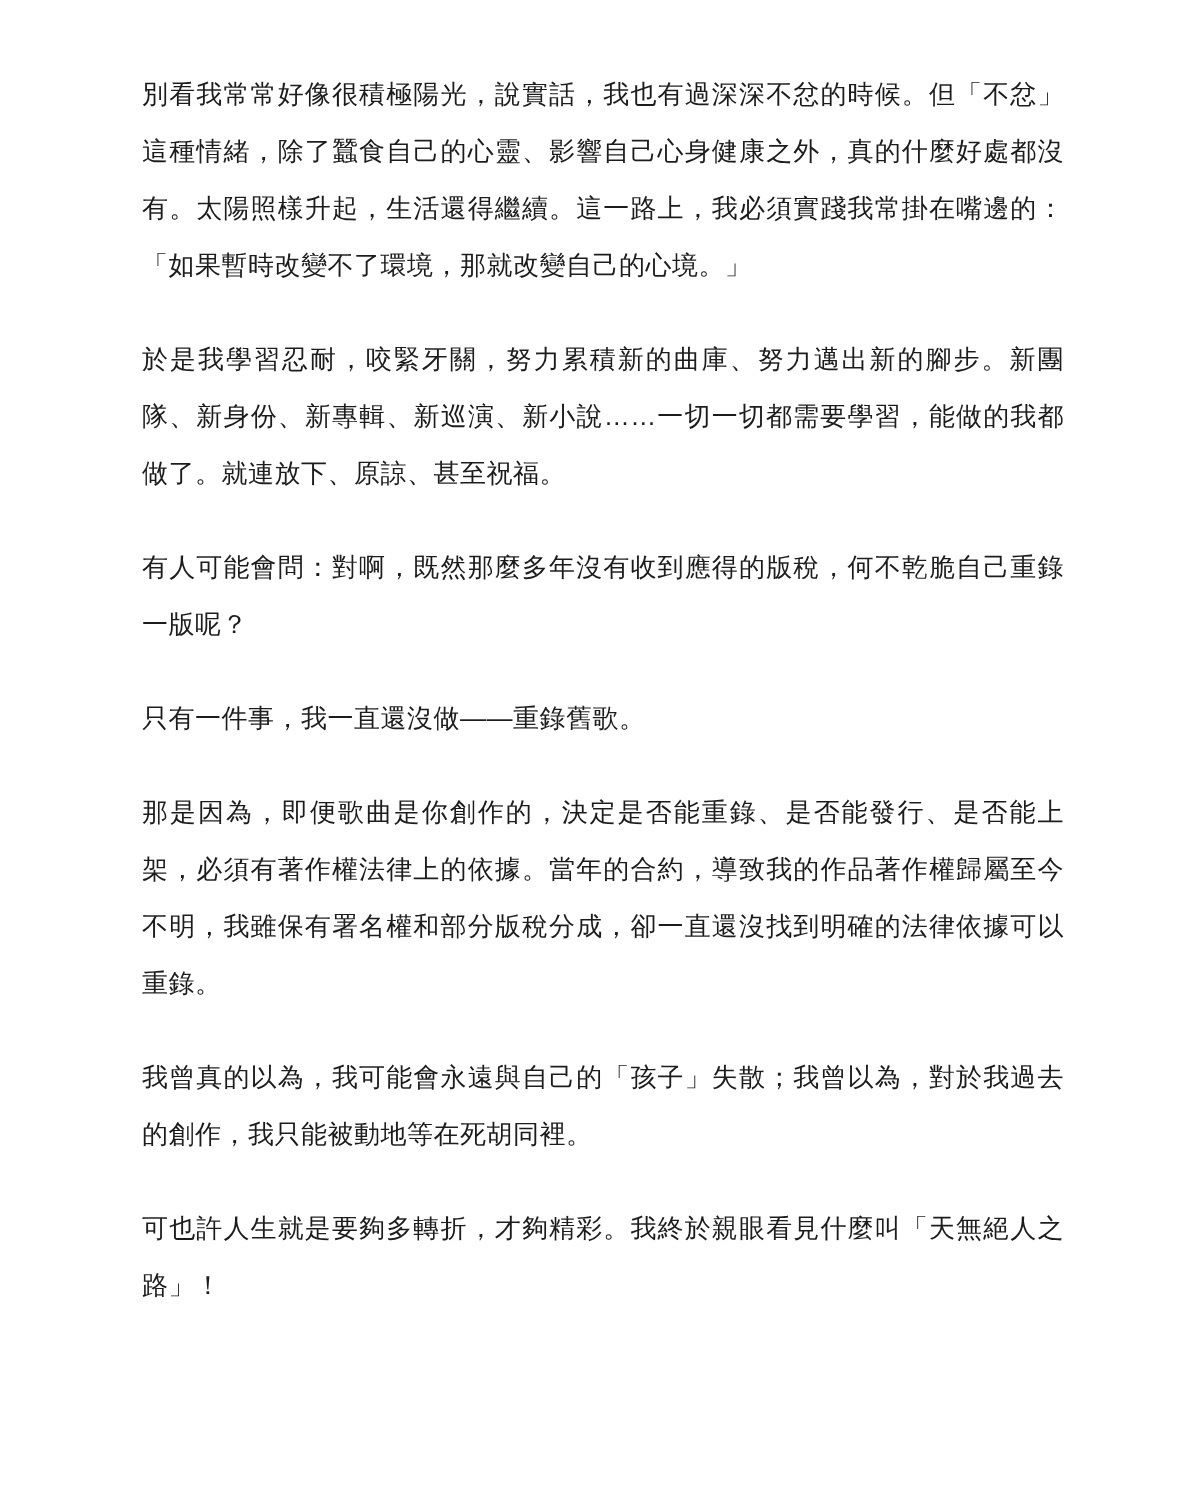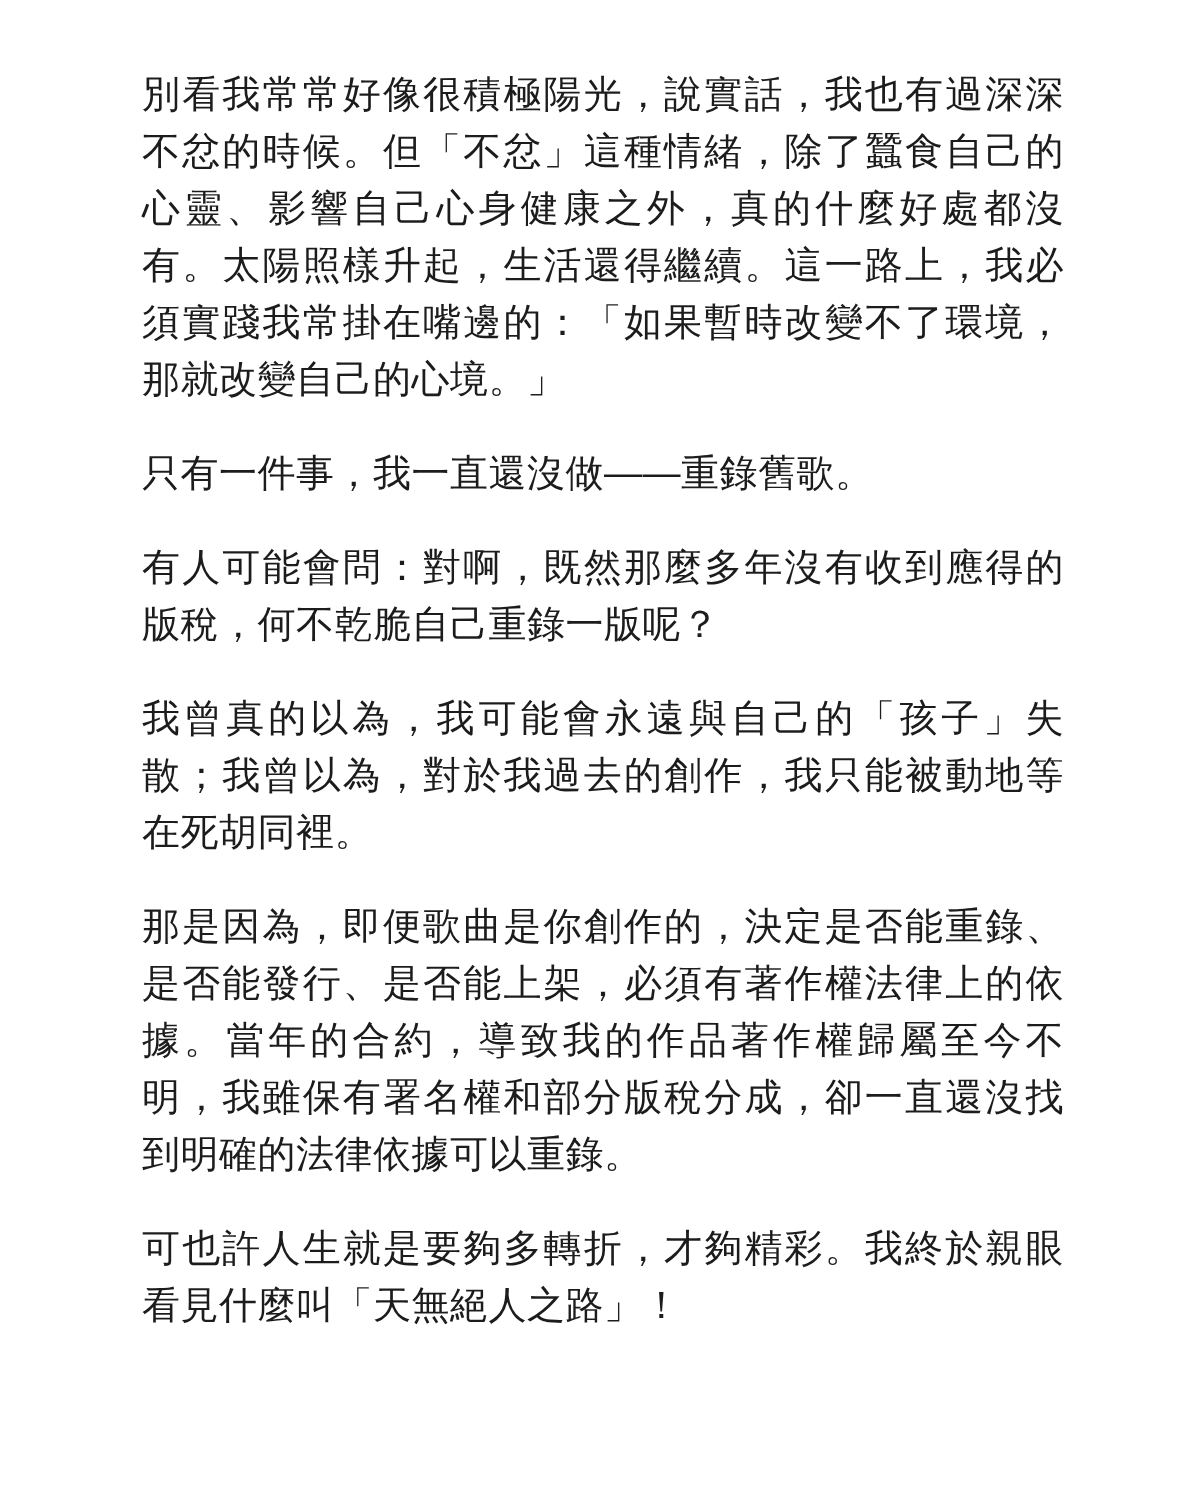--- a/index.html
+++ b/index.html
@@ -11,40 +11,41 @@
     position: relative;
     width: 1190px;
     height: 1487px;
     box-sizing: border-box;
     background: #ffffff;
     padding: 66px 126px 0 142px;
     overflow: hidden;
   }
   .doc-body {
     font-family: "Liberation Sans", "DejaVu Sans", sans-serif;
-    font-size: 38px;
+    font-size: 26px;
     line-height: 57px;
     color: #1c1c1c;
     text-align: justify;
     letter-spacing: 0.5px;
   }
   .doc-body p {
     margin: 0 0 37px 0;
     padding: 0;
   }
   .doc-body p:last-child {
     margin-bottom: 0;
     font-family: Liberation Serif, serif;
   }
 </style>
 </head>
 <body>
 
 <div class="page">
   <div class="doc-body">
     <p>別看我常常好像很積極陽光，說實話，我也有過深深不忿的時候。但「不忿」這種情緒，除了蠶食自己的心靈、影響自己心身健康之外，真的什麼好處都沒有。太陽照樣升起，生活還得繼續。這一路上，我必須實踐我常掛在嘴邊的：「如果暫時改變不了環境，那就改變自己的心境。」</p>
+    <p>於是我學習忍耐，咬緊牙關，努力累積新的曲庫、努力邁出新的腳步。新團隊、新身份、新專輯、新巡演、新小說……一切一切都需要學習，能做的我都做了。就連放下、原諒、甚至祝福。</p>
+    <p>有人可能會問：對啊，既然那麼多年沒有收到應得的版稅，何不乾脆自己重錄一版呢？</p>
     <p>只有一件事，我一直還沒做——重錄舊歌。</p>
-    <p>有人可能會問：對啊，既然那麼多年沒有收到應得的版稅，何不乾脆自己重錄一版呢？</p>
+    <p>那是因為，即便歌曲是你創作的，決定是否能重錄、是否能發行、是否能上架，必須有著作權法律上的依據。當年的合約，導致我的作品著作權歸屬至今不明，我雖保有署名權和部分版稅分成，卻一直還沒找到明確的法律依據可以重錄。</p>
     <p>我曾真的以為，我可能會永遠與自己的「孩子」失散；我曾以為，對於我過去的創作，我只能被動地等在死胡同裡。</p>
-    <p>那是因為，即便歌曲是你創作的，決定是否能重錄、是否能發行、是否能上架，必須有著作權法律上的依據。當年的合約，導致我的作品著作權歸屬至今不明，我雖保有署名權和部分版稅分成，卻一直還沒找到明確的法律依據可以重錄。</p>
     <p>可也許人生就是要夠多轉折，才夠精彩。我終於親眼看見什麼叫「天無絕人之路」！</p>
   </div>
 </div>
 
 </body></html>

